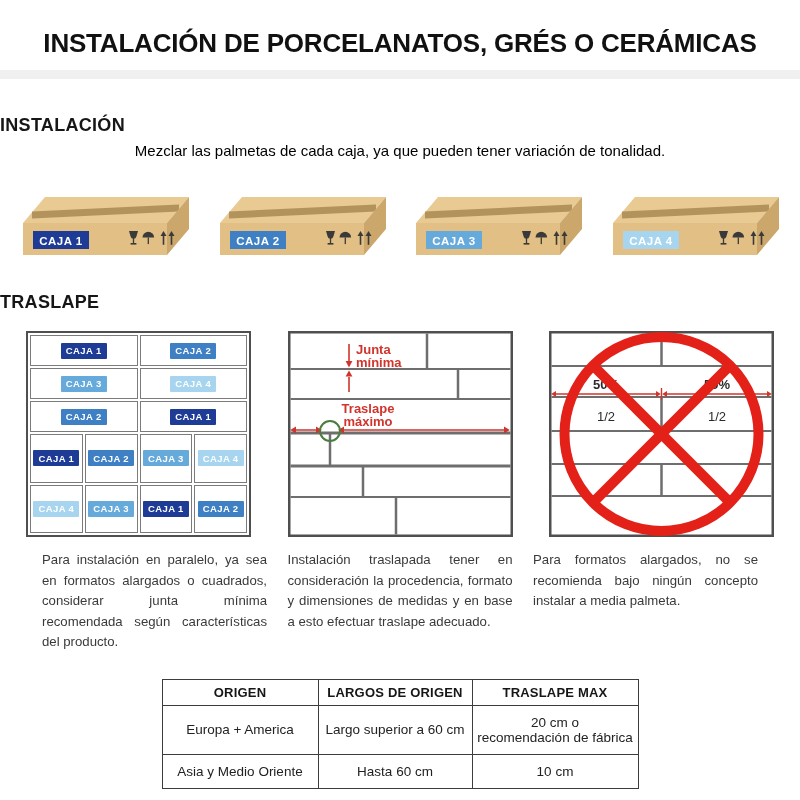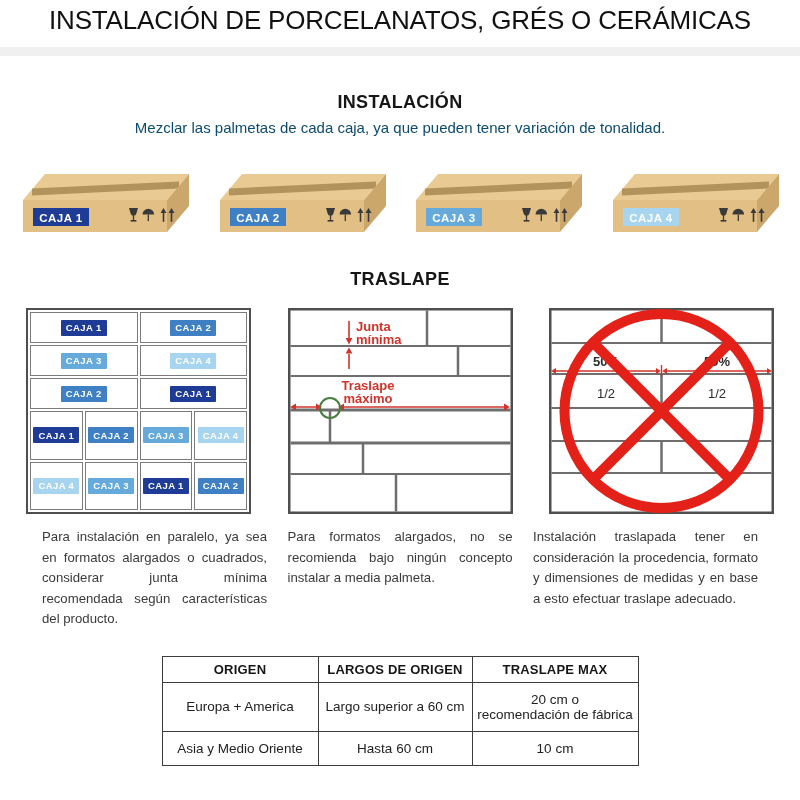--- a/index.html
+++ b/index.html
@@ -1,23 +1,23 @@
 <!DOCTYPE html>
 <html><head>
 <meta charset="utf-8">
 <style>
   html,body{margin:0;padding:0;background:#fff;}
   body{width:800px;height:800px;font-family:"Liberation Sans",sans-serif;color:#222;overflow:hidden;}
 
-  .main-title{margin:0;padding-top:5px;text-align:center;font-size:26px;font-weight:normal;letter-spacing:-0.2px;color:#111;}
+  .main-title{margin:0;padding-top:28px;text-align:center;font-size:26px;font-weight:bold;letter-spacing:-0.2px;color:#111;}
   .header-divider{height:9px;background:#f0f0f0;margin-top:11px;}
 
-  .section-heading{margin:36px 0 0;text-align:center;font-size:18px;font-weight:bold;letter-spacing:0.3px;color:#161616;}
+  .section-heading{margin:36px 0 0;text-align:left;font-size:18px;font-weight:bold;letter-spacing:0.3px;color:#161616;}
   .section-heading.tight{margin-top:27px;}
-  .section-sub{margin:6px 0 0;text-align:center;font-size:15px;color:#0c4a6e;}
+  .section-sub{margin:6px 0 0;text-align:center;font-size:15px;color:#000000;}
 
   .boxes-row{display:flex;justify-content:space-between;padding:0 15px;margin-top:16px;height:90px;}
   .box-wrap svg{display:block;}
 
   .diagrams-row{display:flex;justify-content:space-between;padding:0 26px;margin-top:18px;}
   .panel-svg{display:block;background:#fff;}
 
   .tile-grid{width:225px;height:206px;box-sizing:border-box;border:2px solid #4f4f4f;
     display:flex;flex-direction:column;gap:2px;padding:2px;background:#fff;}
   .g-row{display:flex;gap:2px;}
@@ -288,22 +288,22 @@
       <g stroke="#E32119" stroke-width="10" fill="none">
         <circle cx="112.5" cy="103" r="97"></circle>
         <line x1="43.9" y1="34.4" x2="181.1" y2="171.6"></line>
         <line x1="181.1" y1="34.4" x2="43.9" y2="171.6"></line>
       </g>
     </svg>
   </div>
 
   <div class="captions-row">
     <p class="caption">Para instalación en paralelo, ya sea en formatos alargados o cuadrados, considerar junta mínima recomendada según características del producto.</p>
+    <p class="caption">Instalación traslapada tener en consideración la procedencia, formato y dimensiones de medidas y en base a esto efectuar traslape adecuado.</p>
     <p class="caption">Para formatos alargados, no se recomienda bajo ningún concepto instalar a media palmeta.</p>
-    <p class="caption">Instalación traslapada tener en consideración la procedencia, formato y dimensiones de medidas y en base a esto efectuar traslape adecuado.</p>
   </div>
 
   <table class="spec-table">
     <colgroup>
         <col class="c1">
         <col class="c2">
         <col class="c3">
       </colgroup>
     <thead>
         <tr>

